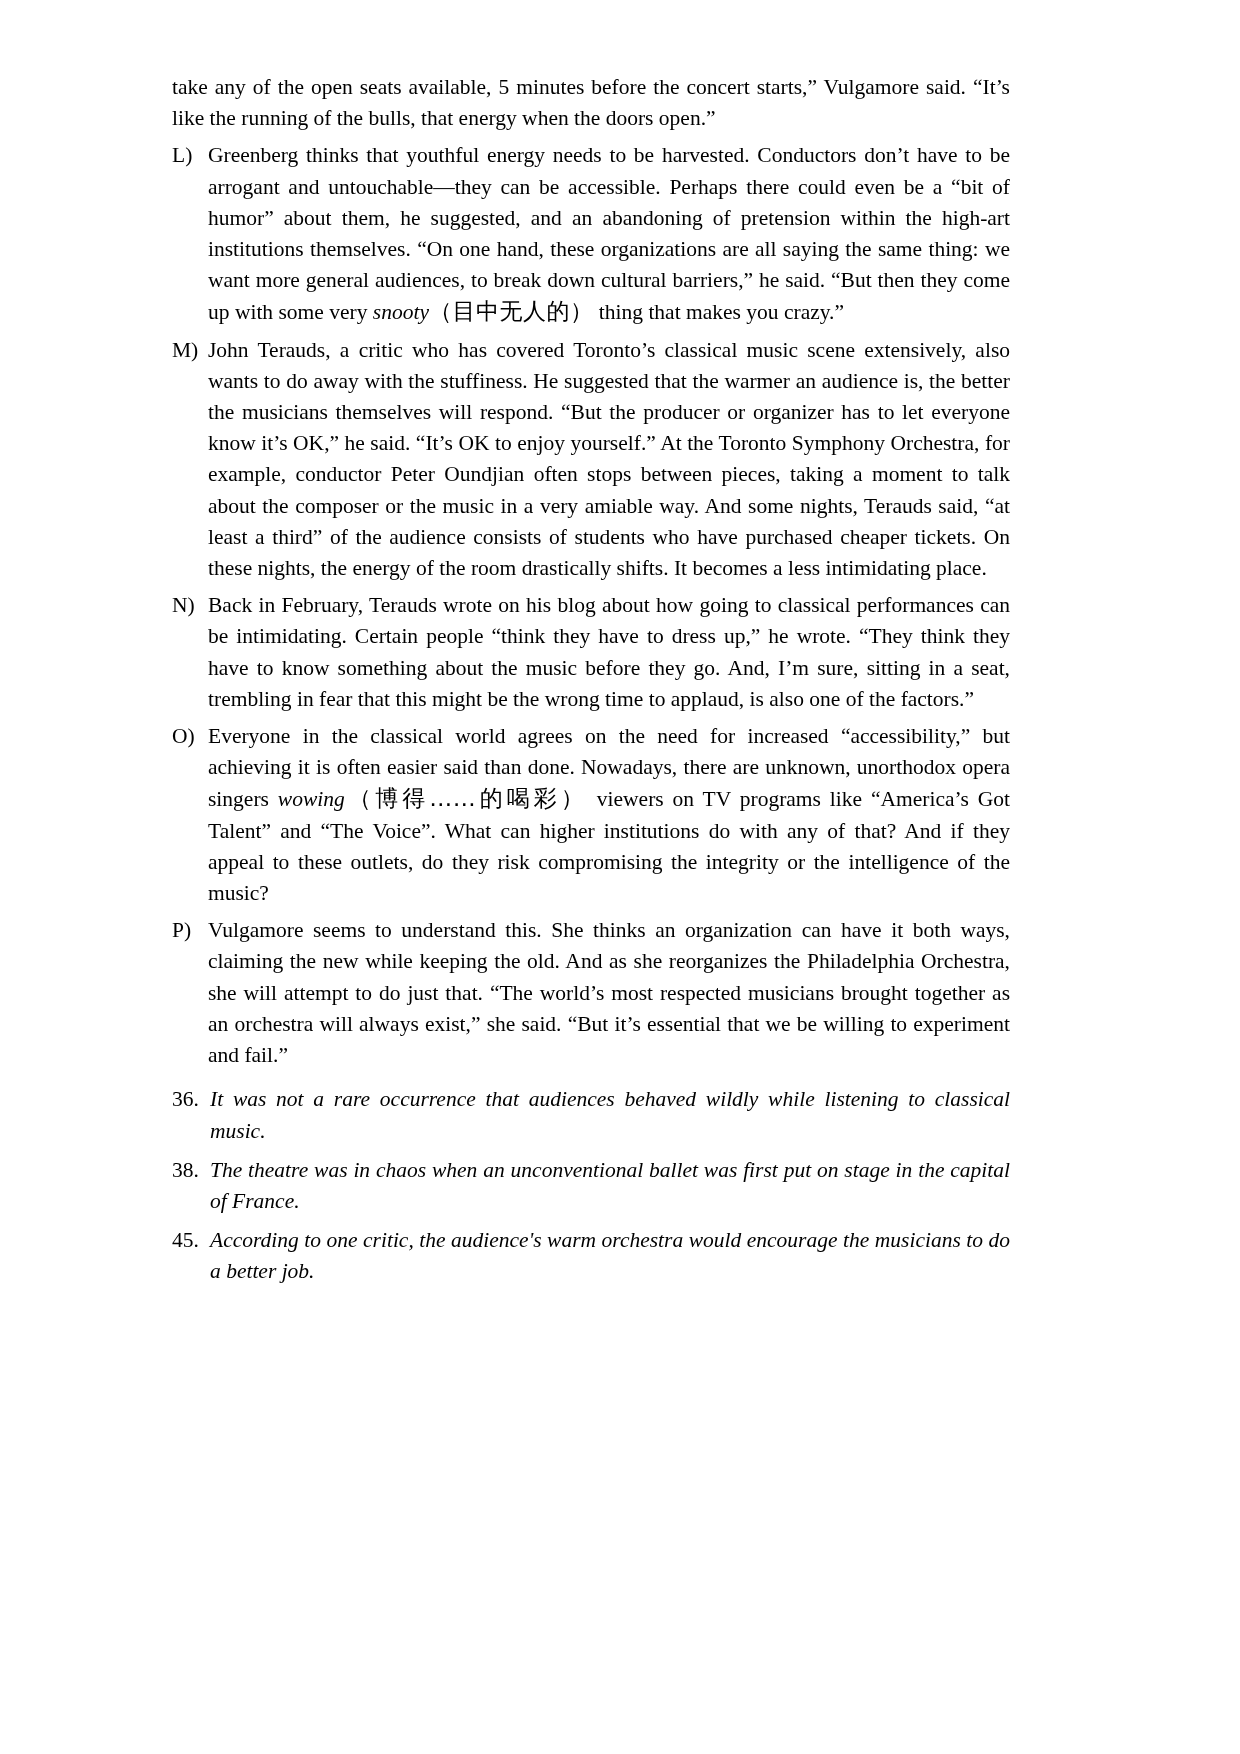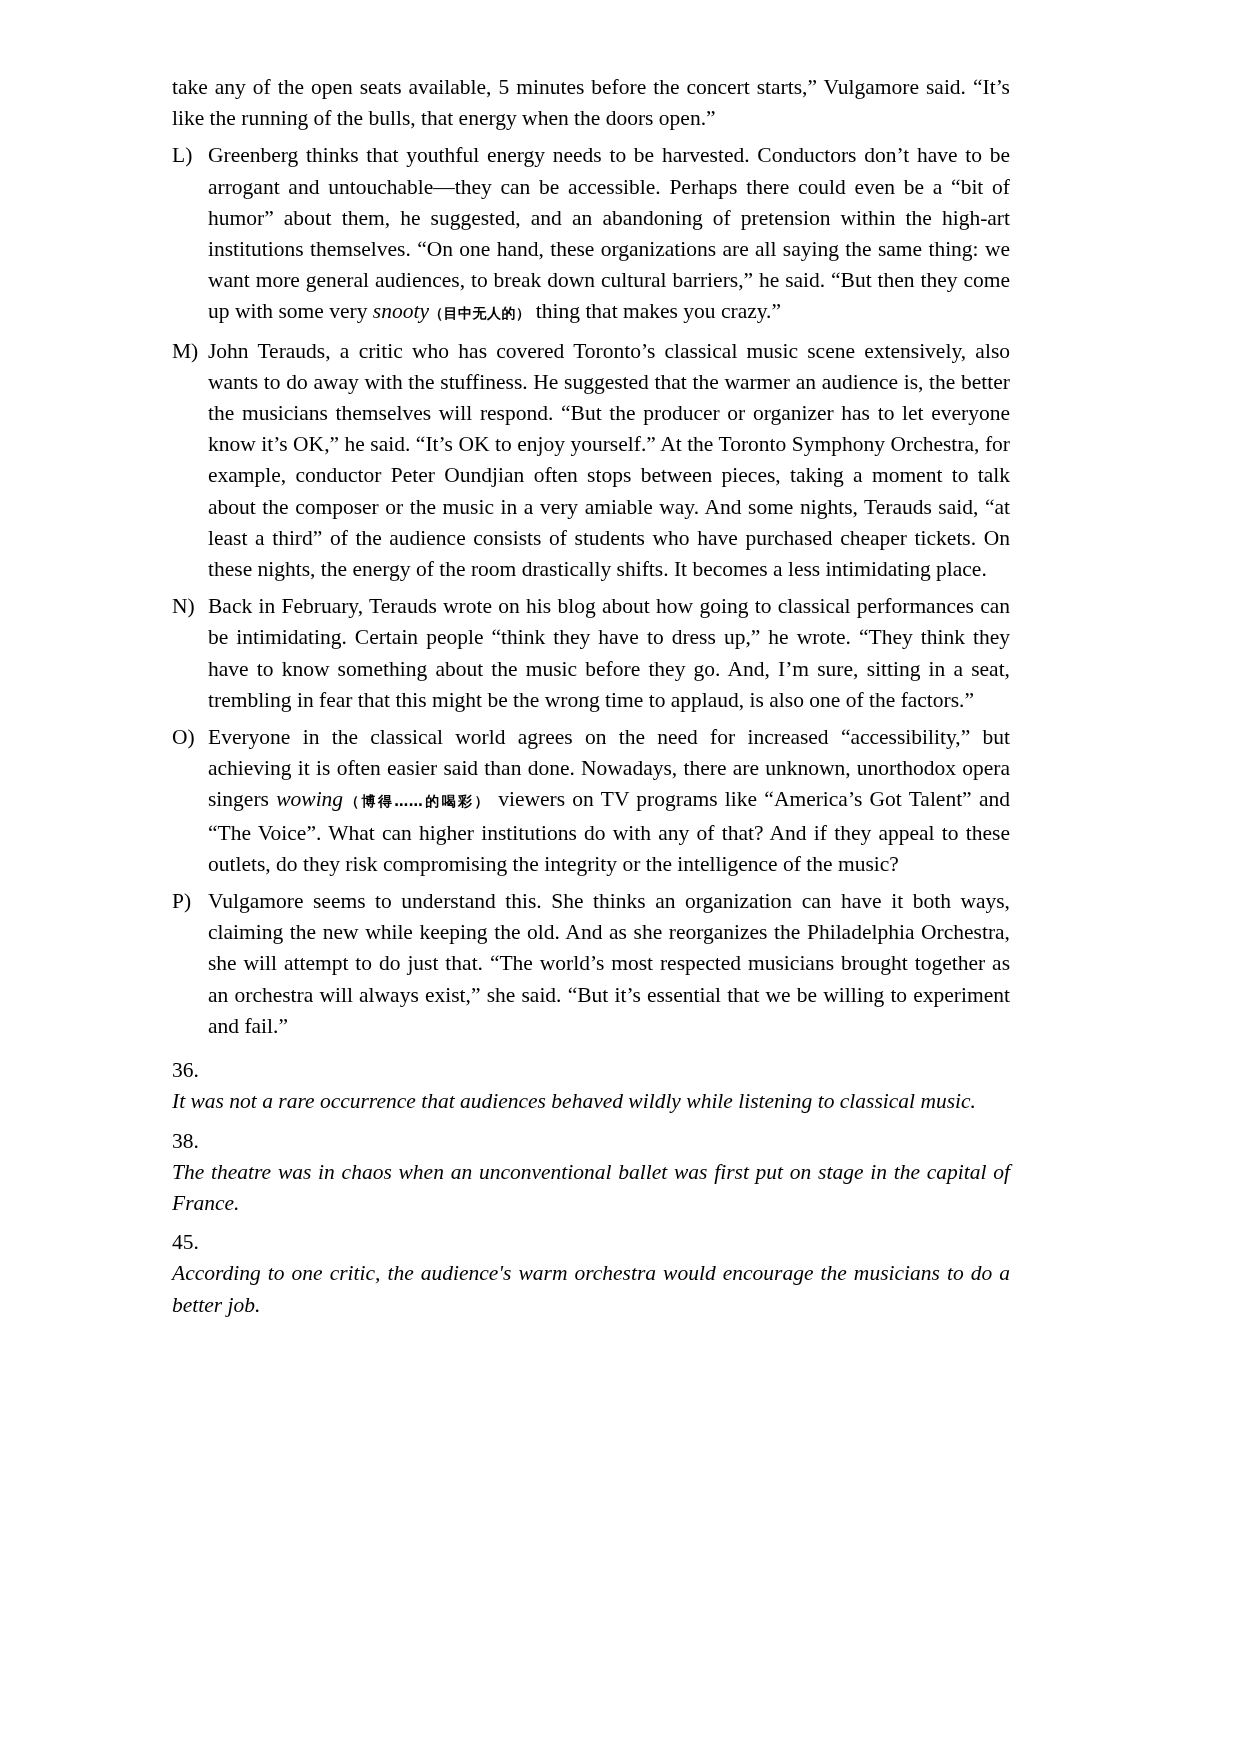--- a/index.html
+++ b/index.html
@@ -56,40 +56,38 @@
   
   .para.cont .body {
     margin-left: 0;
   }
   .para.cont {
     margin-bottom: 6px;
   }
 
   .para.question {
     margin-bottom: 8px;
-    flex-direction: column;
   }
   .para.question .body {
     text-align: justify;
     font-style: italic;
   }
 
   
   .body > span.txt {
     display: inline;
   }
 
   em.gloss-en {
     font-style: italic;
   }
   span.cn {
     font-family: "DejaVu Sans", "Liberation Sans", sans-serif;
-    font-size: 14px;
+    font-size: 23px;
     letter-spacing: 0.5px;
-    font-weight: bold;
   }
 
   .spacer-sm { height: 7px; }
 
   
   .footer {
     position: absolute;
     left: 0;
     right: 0;
     bottom: 198px;

